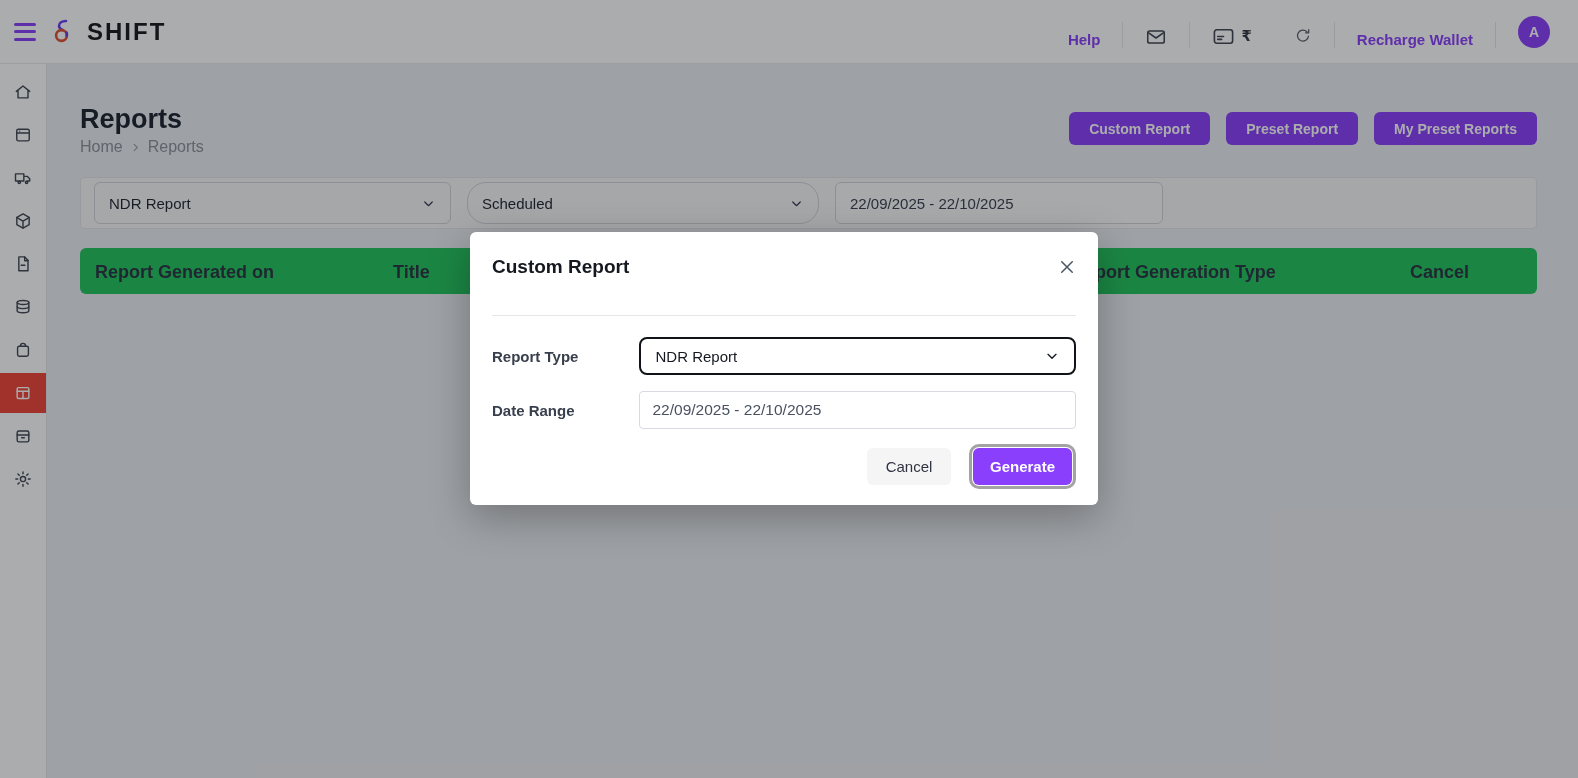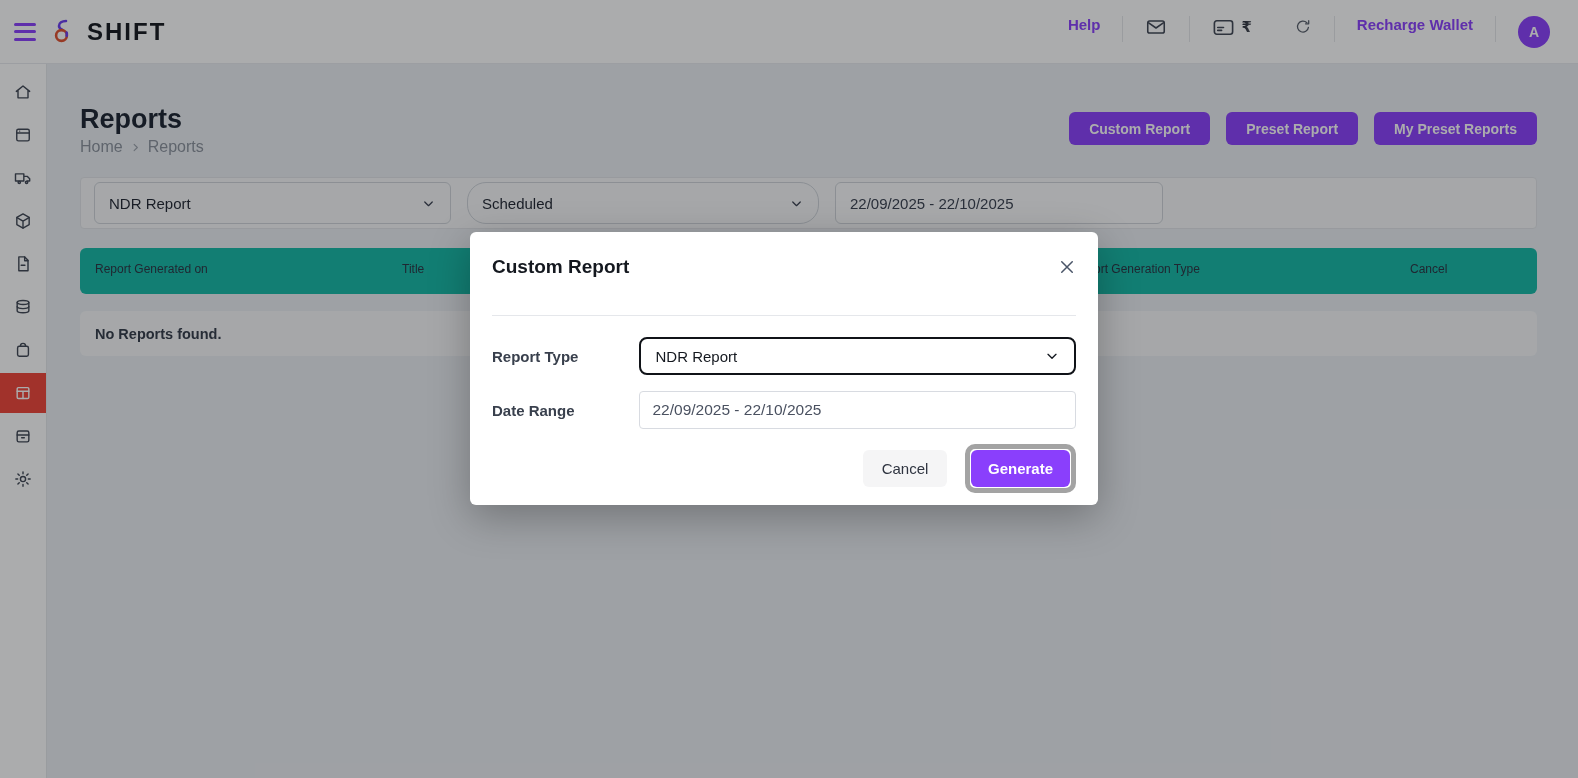--- a/index.html
+++ b/index.html
@@ -6,21 +6,21 @@
   html,body { width:1578px; height:778px; overflow:hidden; }
   body { font-family:"Liberation Sans","DejaVu Sans",sans-serif; background:#eceff3; position:relative; }
 
   
   .topbar { position:absolute; top:0; left:0; right:0; height:64px; background:#ffffff;
             border-bottom:1px solid #e9eaee; display:flex; align-items:center; padding:0 24px 0 14px; z-index:5; }
   .hamburger { width:22px; height:18px; display:flex; flex-direction:column; justify-content:space-between; cursor:pointer; margin-right:14px; }
   .hamburger span { display:block; height:3px; border-radius:2px; background:#8a3ffc; }
   .logo { display:flex; align-items:center; gap:13px; }
   .logo-text { font-size:24px; font-weight:800; letter-spacing:2px; color:#15181e; }
-  .topbar-right { margin-left:auto; display:flex; align-items:flex-start; gap:4px; }
+  .topbar-right { margin-left:auto; display:flex; align-items:flex-end; gap:4px; }
   .tb-item { display:flex; align-items:center; padding:0 18px; }
   .tb-divider { width:1px; height:26px; background:#e5e6ea; }
   .tb-link { color:#8a3ffc; font-weight:700; font-size:15px; cursor:pointer; }
   .wallet-group { display:flex; align-items:center; gap:6px; }
   .rupee { font-size:15px; font-weight:700; color:#2a2f3a; }
   .blur-pill { width:30px; height:20px; background:#ffffff; border-radius:5px;
                box-shadow:0 0 8px 5px rgba(255,255,255,0.95); }
   .avatar { width:32px; height:32px; border-radius:50%; background:#8a3ffc; color:#fff;
             display:flex; align-items:center; justify-content:center; font-size:14px; font-weight:700; cursor:pointer; }
   .icon-btn { display:flex; align-items:center; cursor:pointer; }
@@ -49,24 +49,24 @@
   
   .filter-bar { margin-top:21px; height:52px; background:#f7f8f9; border:1px solid #e2e4e8;
                 border-radius:4px; display:flex; align-items:center; padding:0 13px; gap:16px; }
   .select-box { height:42px; border:1px solid #cfd3d9; border-radius:6px; display:flex; align-items:center;
                 justify-content:space-between; padding:0 14px; font-size:15px; color:#1f2430; cursor:pointer; background:transparent; }
   .sel-report { width:357px; } .sel-schedule { width:352px;border-radius:19px; }
   .date-input { width:328px; height:42px; border:1px solid #cfd3d9; border-radius:6px; background:#fbfbfc;
                 padding:0 14px; font-size:15px; color:#3a4150; font-family:inherit; }
 
   
-  .table-head { margin-top:19px; height:46px; background:#14b8a6; border-radius:6px; position:relative;
-                font-size:12px; font-weight:400; color:#2a3342; }
+  .table-head { margin-top:19px; height:46px; background:#22c55e; border-radius:6px; position:relative;
+                font-size:18px; font-weight:700; color:#2a3342; }
   .th { position:absolute; top:14px; }
-  .th-0 { left:15px; } .th-1 { left:322px; } .th-2 { left:992px; } .th-3 { left:1330px; }
+  .th-0 { left:15px; } .th-1 { left:313px; } .th-2 { left:992px; } .th-3 { left:1330px; }
   .empty-row { margin-top:17px; height:45px; background:#f7f8f9; border-radius:6px; display:flex;
                align-items:center; padding:0 15px; font-size:14.5px; font-weight:600; color:#333b49; }
 
   
   .pagination { margin-top:20px; display:flex; align-items:center; justify-content:flex-end; gap:26px; height:38px; }
   .pag-summary { font-size:15px; color:#6b7280; }
   .pag-arrows { display:flex; gap:26px; }
   .pag-arrow { cursor:pointer; display:flex; align-items:center; }
   .page-size { width:68px; height:36px; border:1px solid #d4d7dc; border-radius:4px; display:flex;
                align-items:center; justify-content:space-between; padding:0 10px; font-size:13px;
@@ -84,21 +84,21 @@
   .row-type { margin-top:21px; } .row-date { margin-top:16px; }
   .modal-label { width:148px; font-size:15px; font-weight:700; color:#39404d; }
   .modal-select { width:438px; height:38px; border:2px solid #101318; border-radius:8px; display:flex;
                   align-items:center; justify-content:space-between; padding:0 14px; font-size:15px;
                   color:#14181f; cursor:pointer; }
   .modal-date { width:438px; height:38px; border:1px solid #d8dbe1; border-radius:4px; padding:0 12px;
                 font-size:15.5px; color:#4a5160; font-family:inherit; }
   .modal-actions { display:flex; justify-content:flex-end; align-items:center; gap:18px; margin-top:15px; }
   .btn-cancel { width:84px; height:37px; background:#f5f5f6; border:none; border-radius:6px;
                 font-size:15px; color:#2f3440; cursor:pointer; font-family:inherit; }
-  .gen-ring { border:5px solid #a3a3a3; border-radius:10px; padding:1px; display:inline-flex; }
+  .gen-ring { border:3px solid #a3a3a3; border-radius:10px; padding:1px; display:inline-flex; }
   .btn-generate { width:99px; height:37px; background:#8a3ffc; border:none; border-radius:6px;
                   font-size:15px; font-weight:700; color:#ffffff; cursor:pointer; font-family:inherit; }
 </style>
 </head>
 <body>
 
 <header class="topbar">
   <div class="hamburger">
       <span></span>
       <span></span>
@@ -244,23 +244,20 @@
     <input class="date-input" readonly="" value="22/09/2025 - 22/10/2025" style="">
   </div>
 
   <div class="table-head">
     <span class="th th-0">Report Generated on</span>
     <span class="th th-1">Title</span>
     <span class="th th-2">Report Generation Type</span>
     <span class="th th-3">Cancel</span>
   </div>
 
-  <div class="empty-row">
-    <span>No Reports found.</span>
-  </div>
 
 </main>
 
 <div class="overlay"></div>
 
 <div class="modal">
   <div class="modal-head">
     <span class="modal-title">Custom Report</span>
     <span class="modal-close">
       <svg width="18" height="18" viewBox="0 0 24 24" style="stroke:#4a5568;fill:none;stroke-width:2;stroke-linecap:round">

